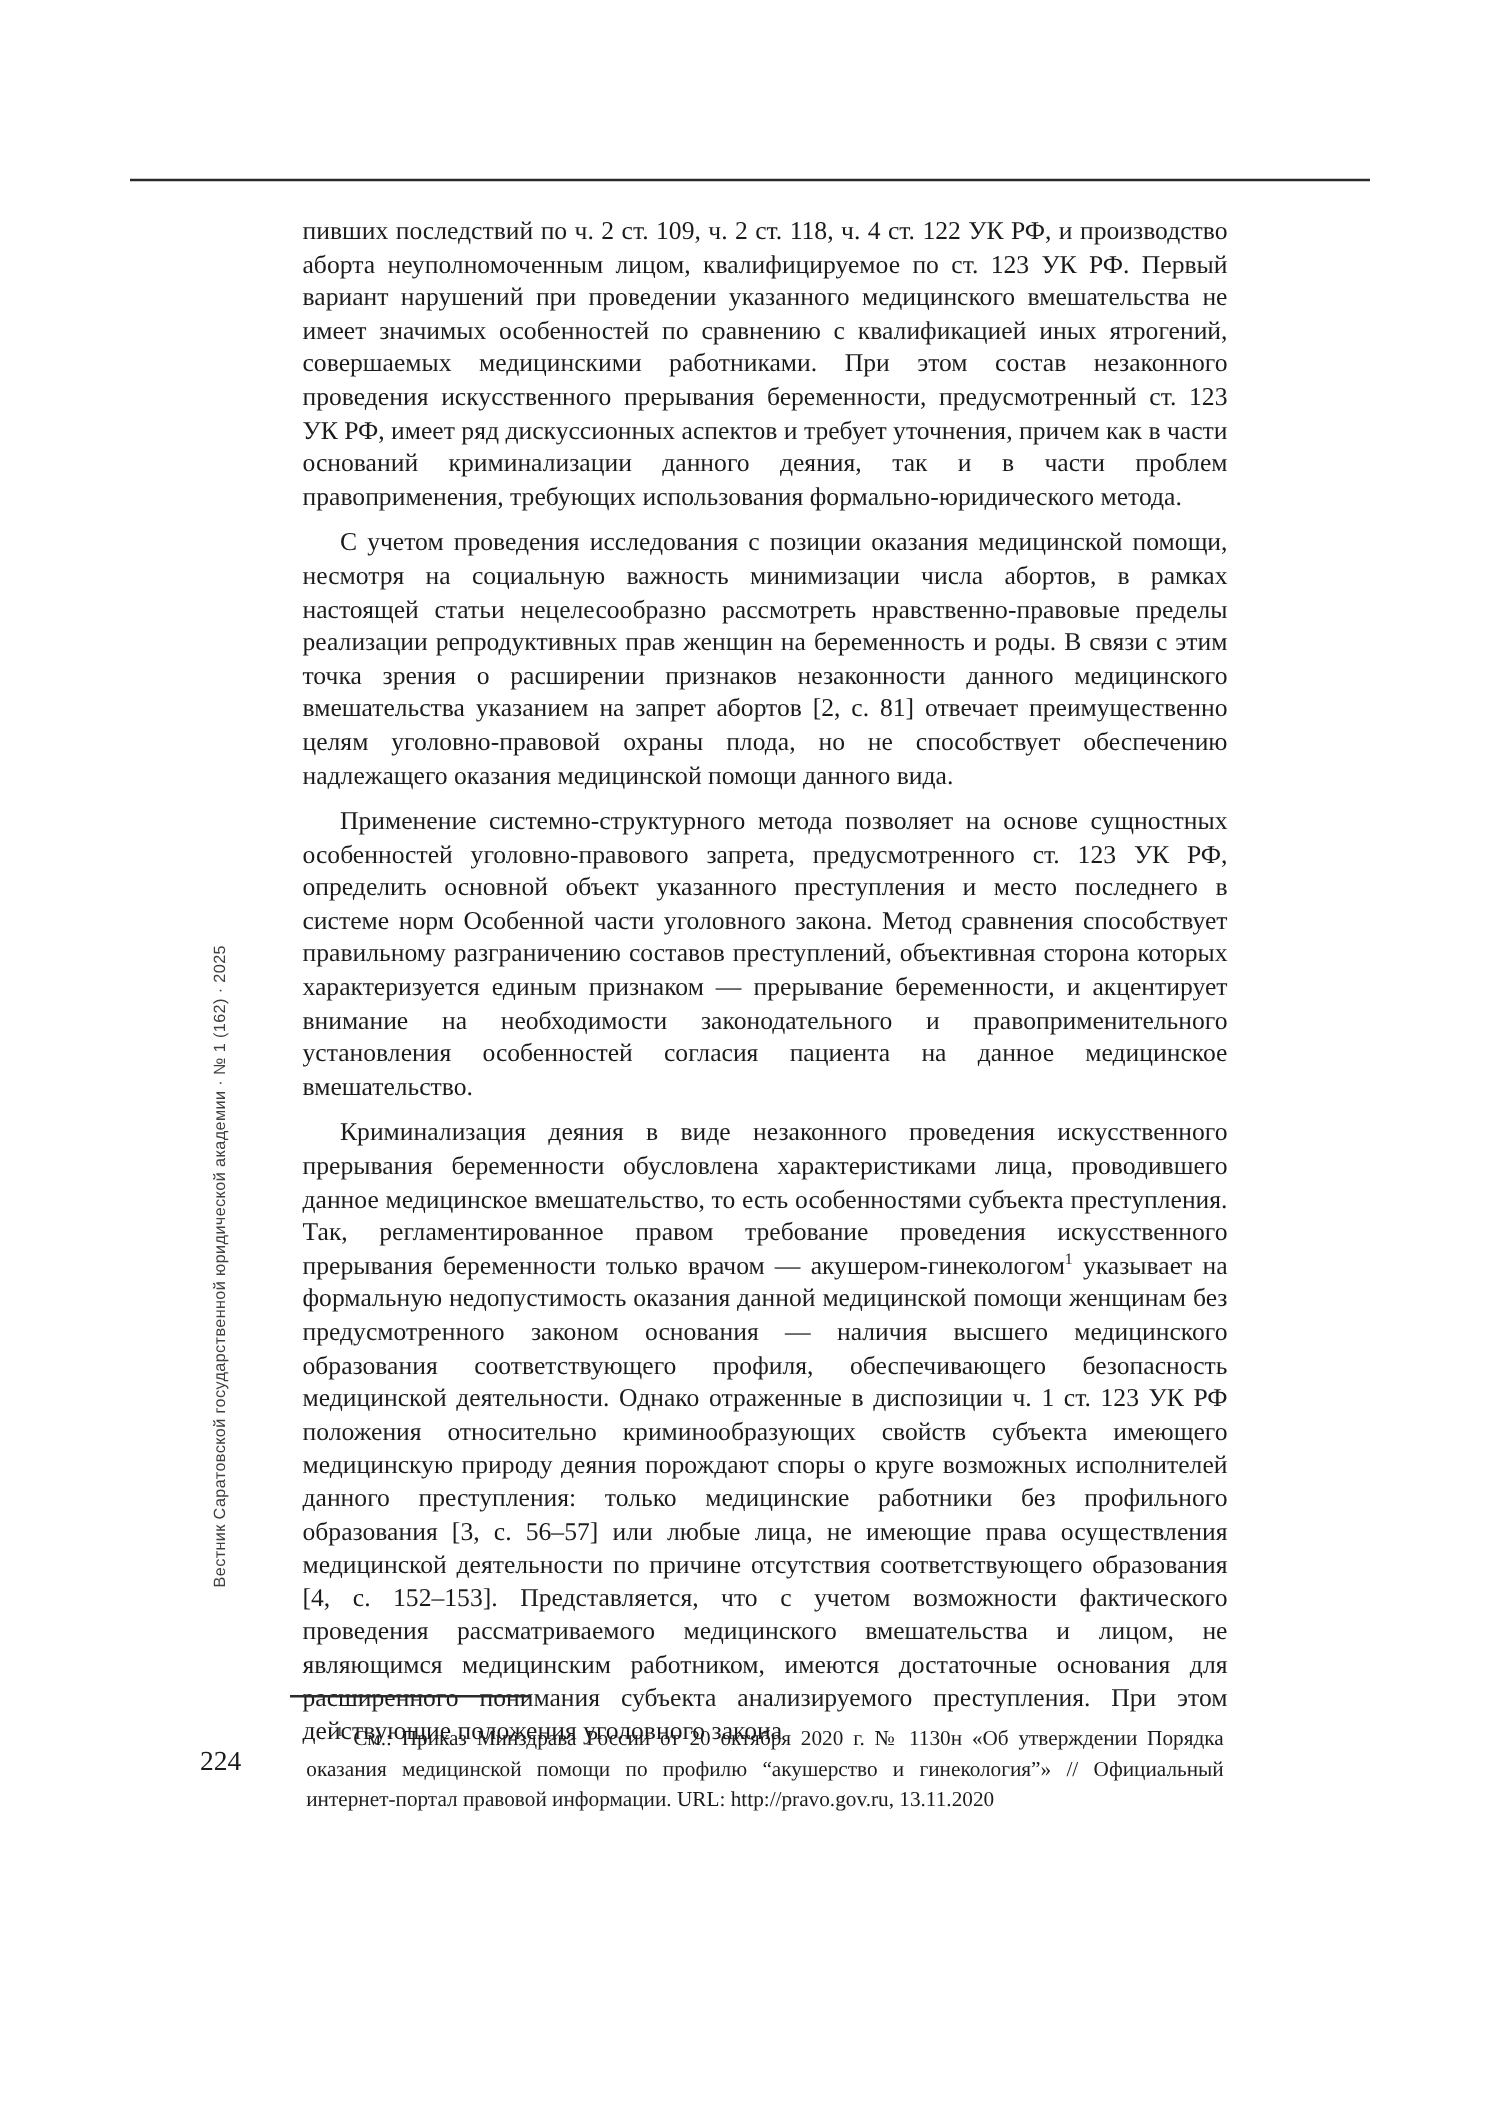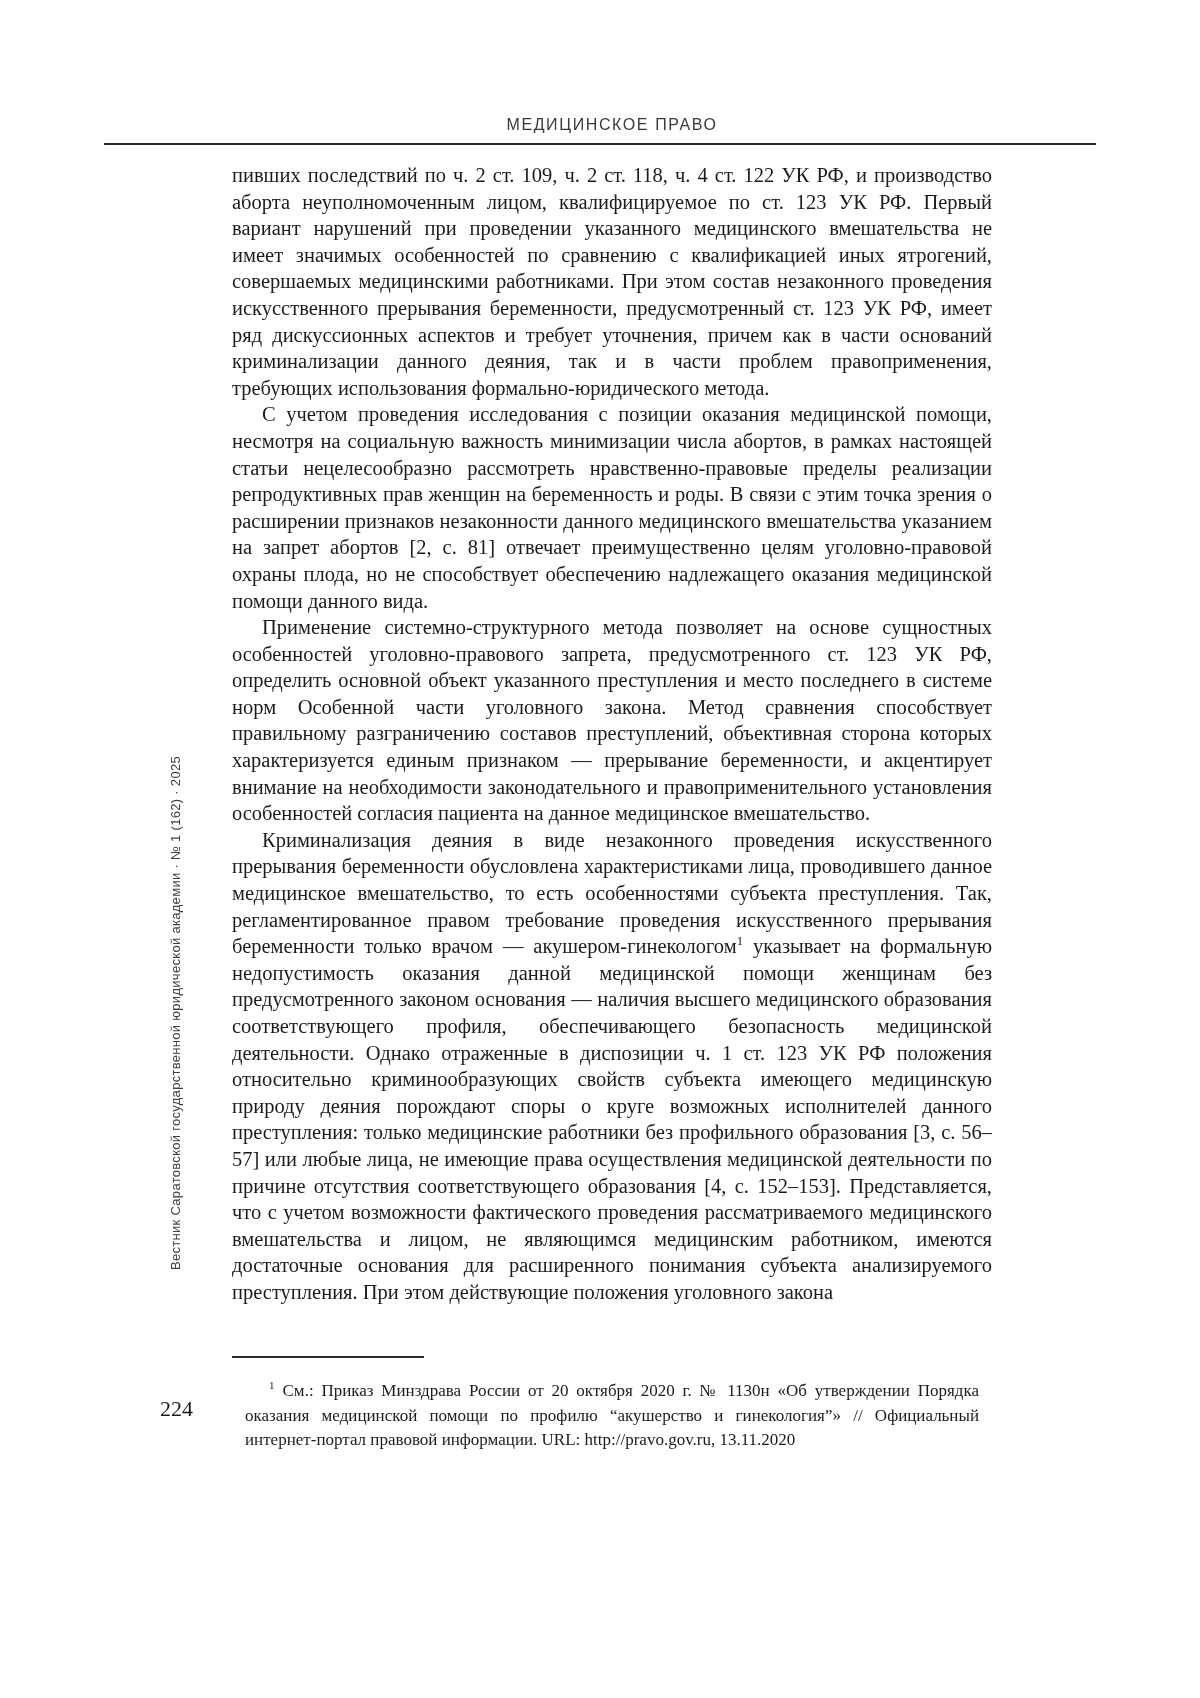--- a/index.html
+++ b/index.html
@@ -39,21 +39,21 @@
     position: absolute;
     top: 162px;
     left: 232px;
     width: 760px;
     font-size: 20.5px;
     line-height: 26.6px;
     text-align: justify;
     color: #1b1b1b;
   }
   .body-text p {
-    margin: 0;
+    margin: 10px;
     padding: 0;
   }
   .body-text p.indent {
     text-indent: 30px;
     font-family: Liberation Serif, serif;
   }
   sup.fn-ref {
     font-size: 0.62em;
     line-height: 0;
     vertical-align: super;
@@ -105,21 +105,20 @@
     font-size: 13px;
     letter-spacing: 0.3px;
     color: #3f3f3f;
   }
 </style>
 </head>
 <body>
 
 <div class="page">
 
-  <div class="running-head">МЕДИЦИНСКОЕ ПРАВО</div>
 
   <div class="head-rule"></div>
 
   <div class="body-text">
     <p>пивших последствий по ч. 2 ст. 109, ч. 2 ст. 118, ч. 4 ст. 122 УК РФ, и производство аборта неуполномоченным лицом, квалифицируемое по ст. 123 УК РФ. Первый вариант нарушений при проведении указанного медицинского вмешательства не имеет значимых особенностей по сравнению с квалификацией иных ятрогений, совершаемых медицинскими работниками. При этом состав незаконного проведения искусственного прерывания беременности, предусмотренный ст. 123 УК РФ, имеет ряд дискуссионных аспектов и требует уточнения, причем как в части оснований криминализации данного деяния, так и в части проблем правоприменения, требующих использования формально-юридического метода.</p>
     <p class="indent">С учетом проведения исследования с позиции оказания медицинской помощи, несмотря на социальную важность минимизации числа абортов, в рамках настоящей статьи нецелесообразно рассмотреть нравственно-правовые пределы реализации репродуктивных прав женщин на беременность и роды. В связи с этим точка зрения о расширении признаков незаконности данного медицинского вмешательства указанием на запрет абортов [2, с. 81] отвечает преимущественно целям уголовно-правовой охраны плода, но не способствует обеспечению надлежащего оказания медицинской помощи данного вида.</p>
     <p class="indent">Применение системно-структурного метода позволяет на основе сущностных особенностей уголовно-правового запрета, предусмотренного ст. 123 УК РФ, определить основной объект указанного преступления и место последнего в системе норм Особенной части уголовного закона. Метод сравнения способствует правильному разграничению составов преступлений, объективная сторона которых характеризуется единым признаком — прерывание беременности, и акцентирует внимание на необходимости законодательного и правоприменительного установления особенностей согласия пациента на данное медицинское вмешательство.</p>
     <p class="indent"><span>Криминализация деяния в виде незаконного проведения искусственного прерывания беременности обусловлена характеристиками лица, проводившего данное медицинское вмешательство, то есть особенностями субъекта преступления. Так, регламентированное правом требование проведения искусственного прерывания беременности только врачом — акушером-гинекологом</span><sup class="fn-ref">1</sup><span> указывает на формальную недопустимость оказания данной медицинской помощи женщинам без предусмотренного законом основания — наличия высшего медицинского образования соответствующего профиля, обеспечивающего безопасность медицинской деятельности. Однако отраженные в диспозиции ч. 1 ст. 123 УК РФ положения относительно криминообразующих свойств субъекта имеющего медицинскую природу деяния порождают споры о круге возможных исполнителей данного преступления: только медицинские работники без профильного образования [3, с. 56–57] или любые лица, не имеющие права осуществления медицинской деятельности по причине отсутствия соответствующего образования [4, с. 152–153]. Представляется, что с учетом возможности фактического проведения рассматриваемого медицинского вмешательства и лицом, не являющимся медицинским работником, имеются достаточные основания для расширенного понимания субъекта анализируемого преступления. При этом действующие положения уголовного закона</span></p>
   </div>
 

